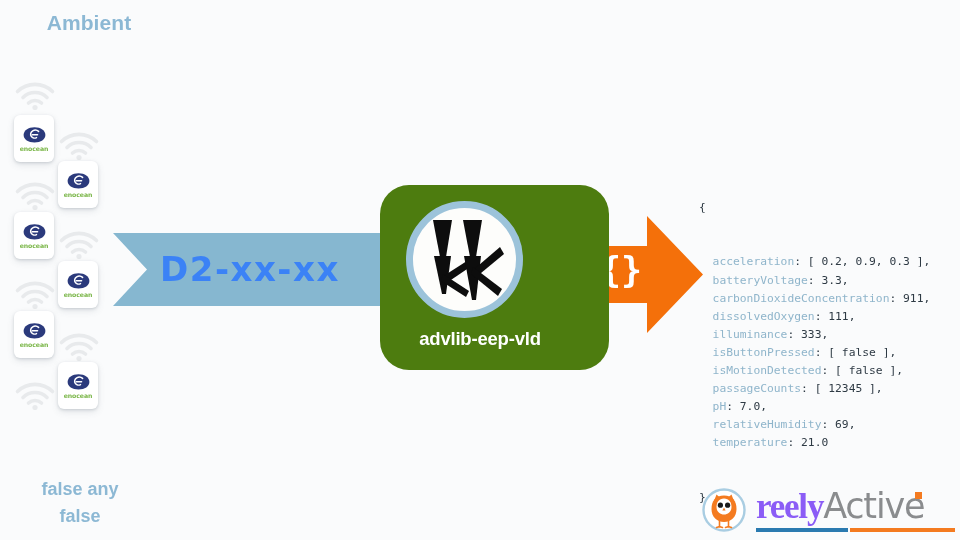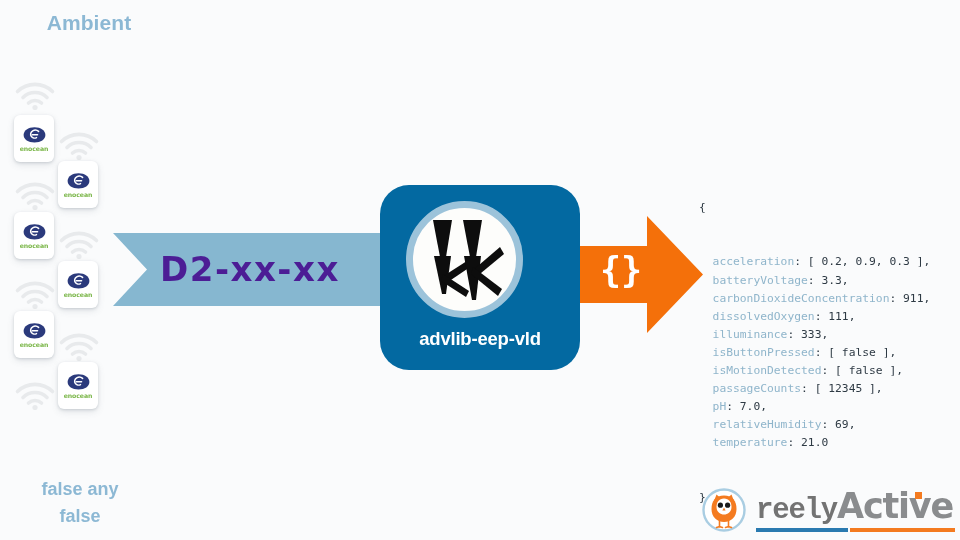--- a/index.html
+++ b/index.html
@@ -91,21 +91,21 @@
     width: 300px;
     height: 73px;
     background: #86b7d0;
     clip-path: polygon(0 0, 300px 0, 300px 73px, 0 73px, 34px 36.5px);
   }
   .banner-label {
     position: absolute;
     left: 160px;
     top: 245px;
     width: 240px;
-    color: #4c1d95;
+    color: #3b82f6;
     font-family: "DejaVu Sans", sans-serif;
     font-size: 34px;
     font-weight: bold;
     letter-spacing: 1.5px;
     line-height: 48px;
     white-space: nowrap;
   }
 
   
   .arrow-out {
@@ -126,23 +126,23 @@
     font-size: 35px;
     font-weight: bold;
     line-height: 44px;
   }
 
   
   .module {
     position: absolute;
     left: 380px;
     top: 185px;
-    width: 200px;
+    width: 229px;
     height: 185px;
-    background: #0369a1;
+    background: #4d7c0f;
     border-radius: 29px;
   }
   .module-ring {
     position: absolute;
     left: 26px;
     top: 16px;
     width: 117px;
     height: 117px;
     border-radius: 50%;
     background: #fdfdfb;
@@ -200,31 +200,31 @@
     height: 44px;
   }
   .ra-word {
     position: absolute;
     left: 54px;
     top: 0px;
     height: 44px;
     white-space: nowrap;
   }
   .ra-reely {
-    font-family: Liberation Mono, monospace;
-    font-size: 29px;
-    font-weight: bold;
-    color: #737373;
+    font-family: Liberation Serif, serif;
+    font-size: 35px;
+    font-weight: bold;
+    color: #8b5cf6;
     letter-spacing: -1.2px;
     position: relative;
   }
   .ra-active {
     font-family: "DejaVu Sans", sans-serif;
     font-size: 35px;
-    font-weight: bold;
+    font-weight: normal;
     color: #8a8c8e;
     letter-spacing: -1.2px;
     position: relative;
   }
   .ra-ul-blue {
     position: absolute;
     left: 54px;
     top: 42px;
     width: 92px;
     height: 4px;

